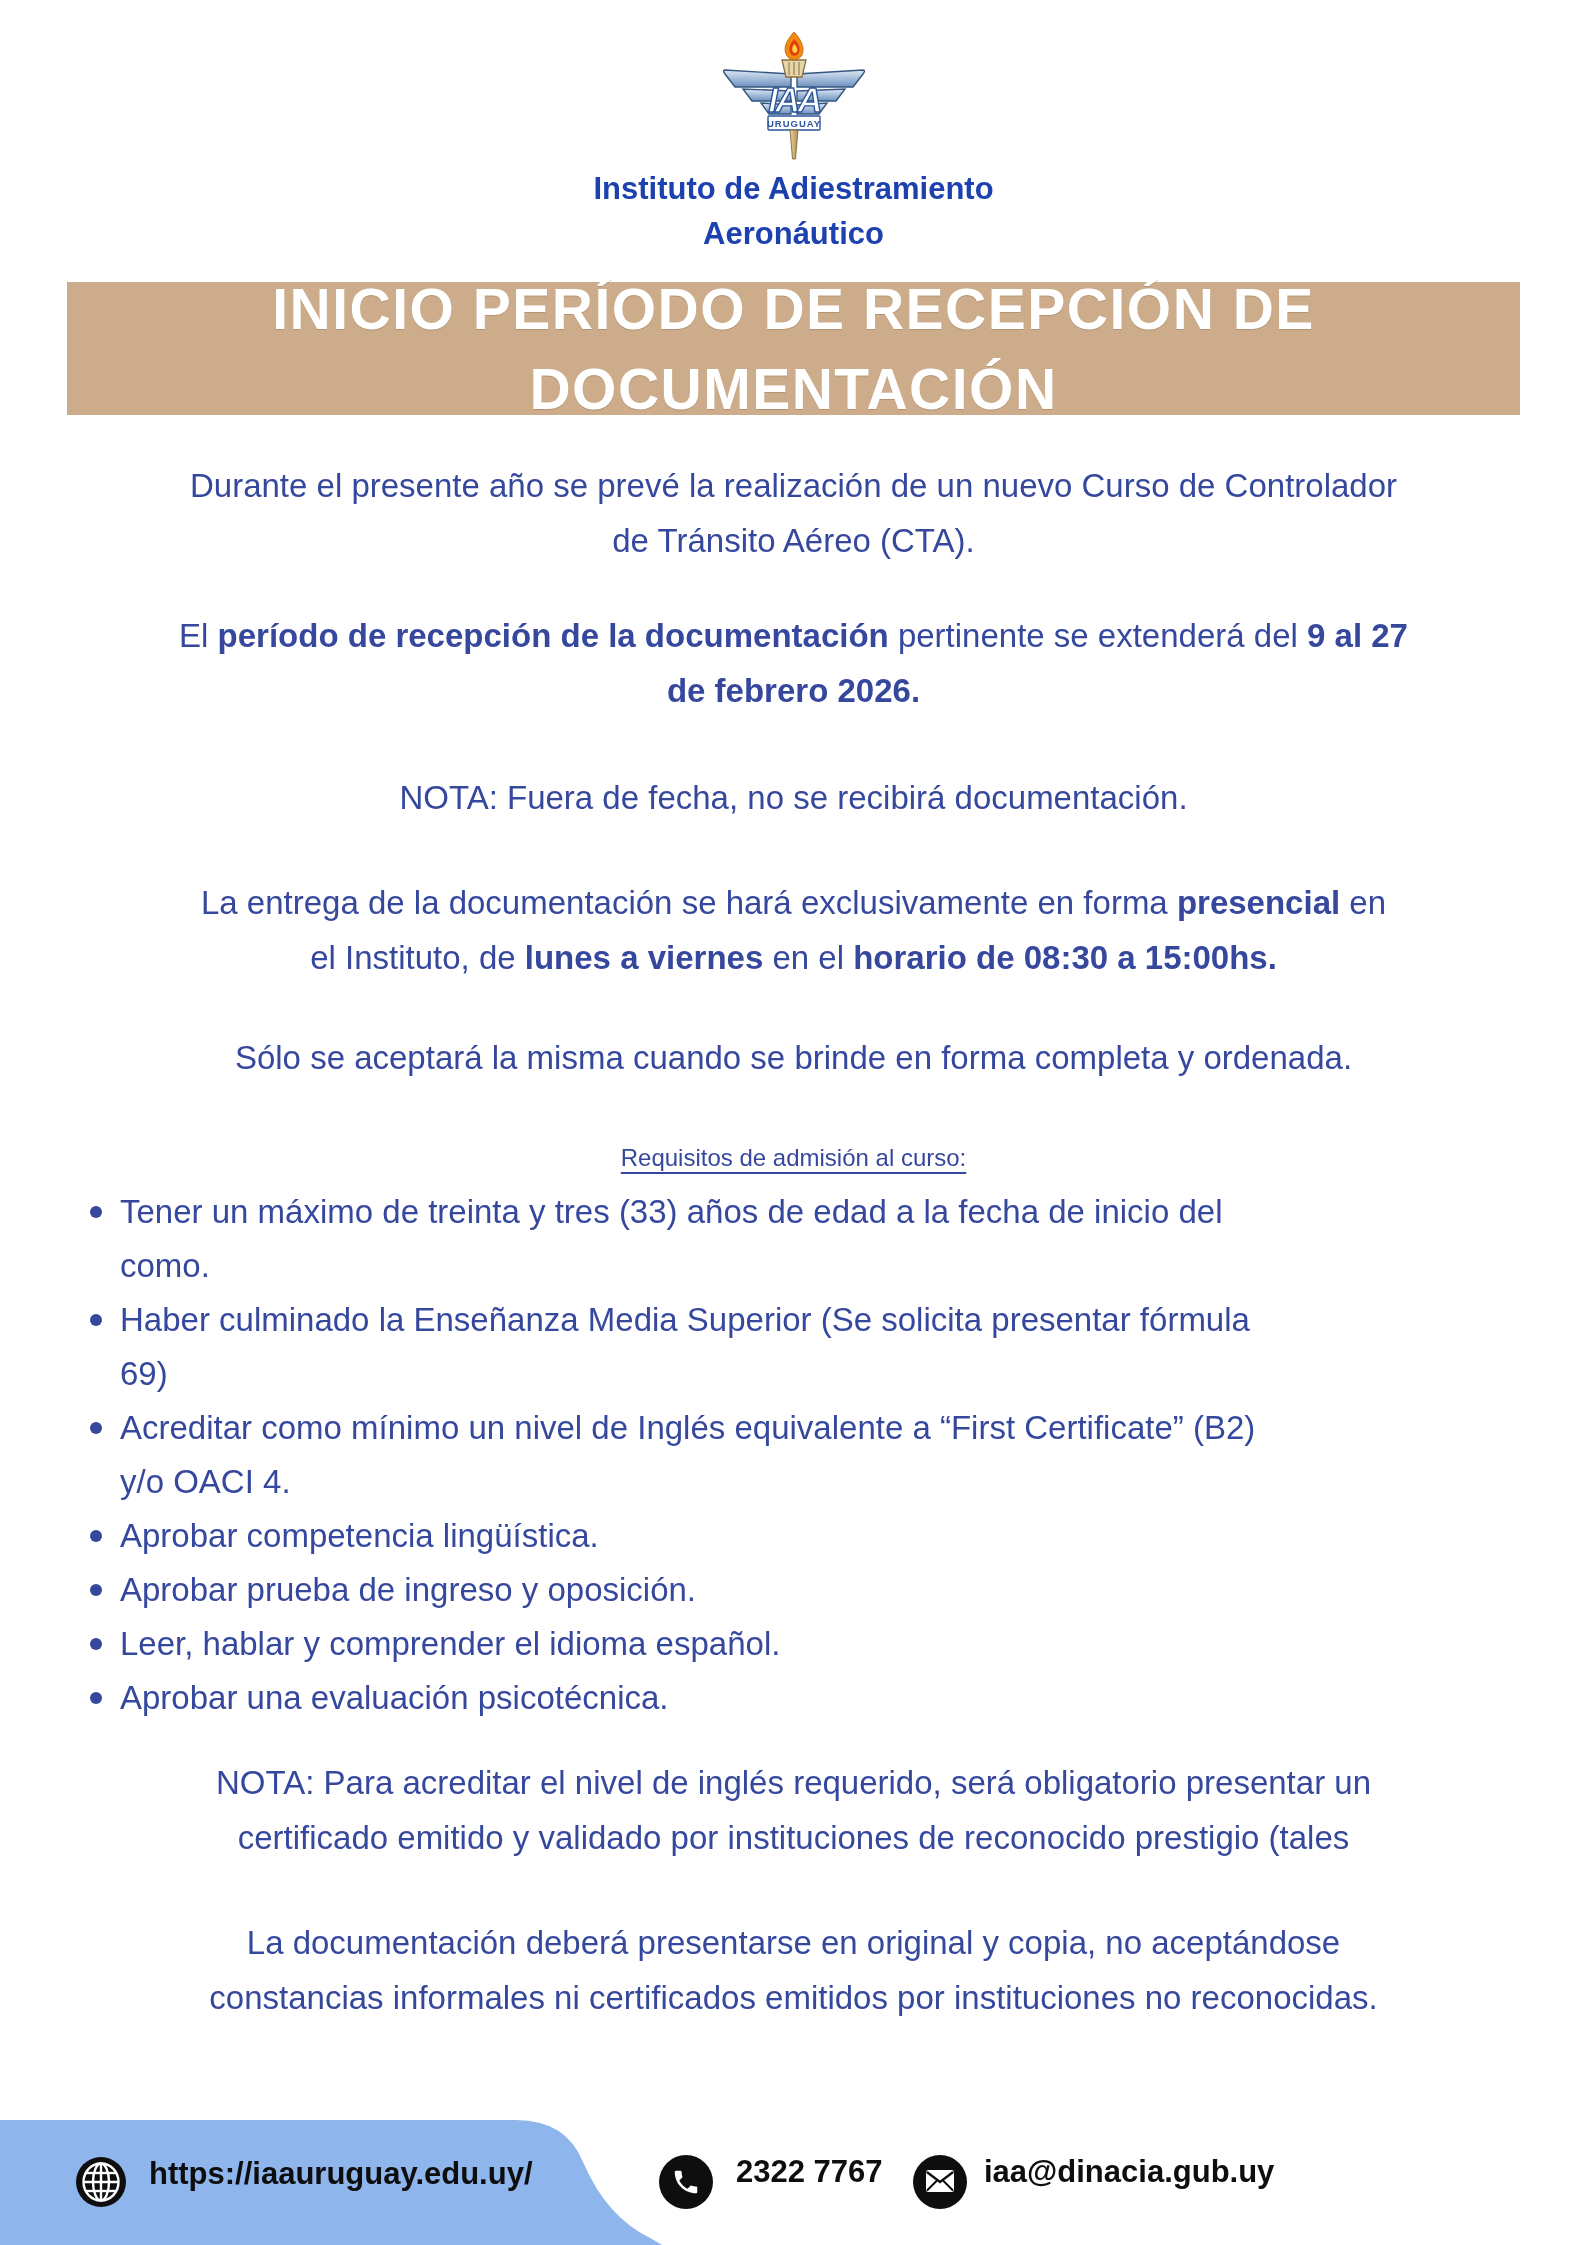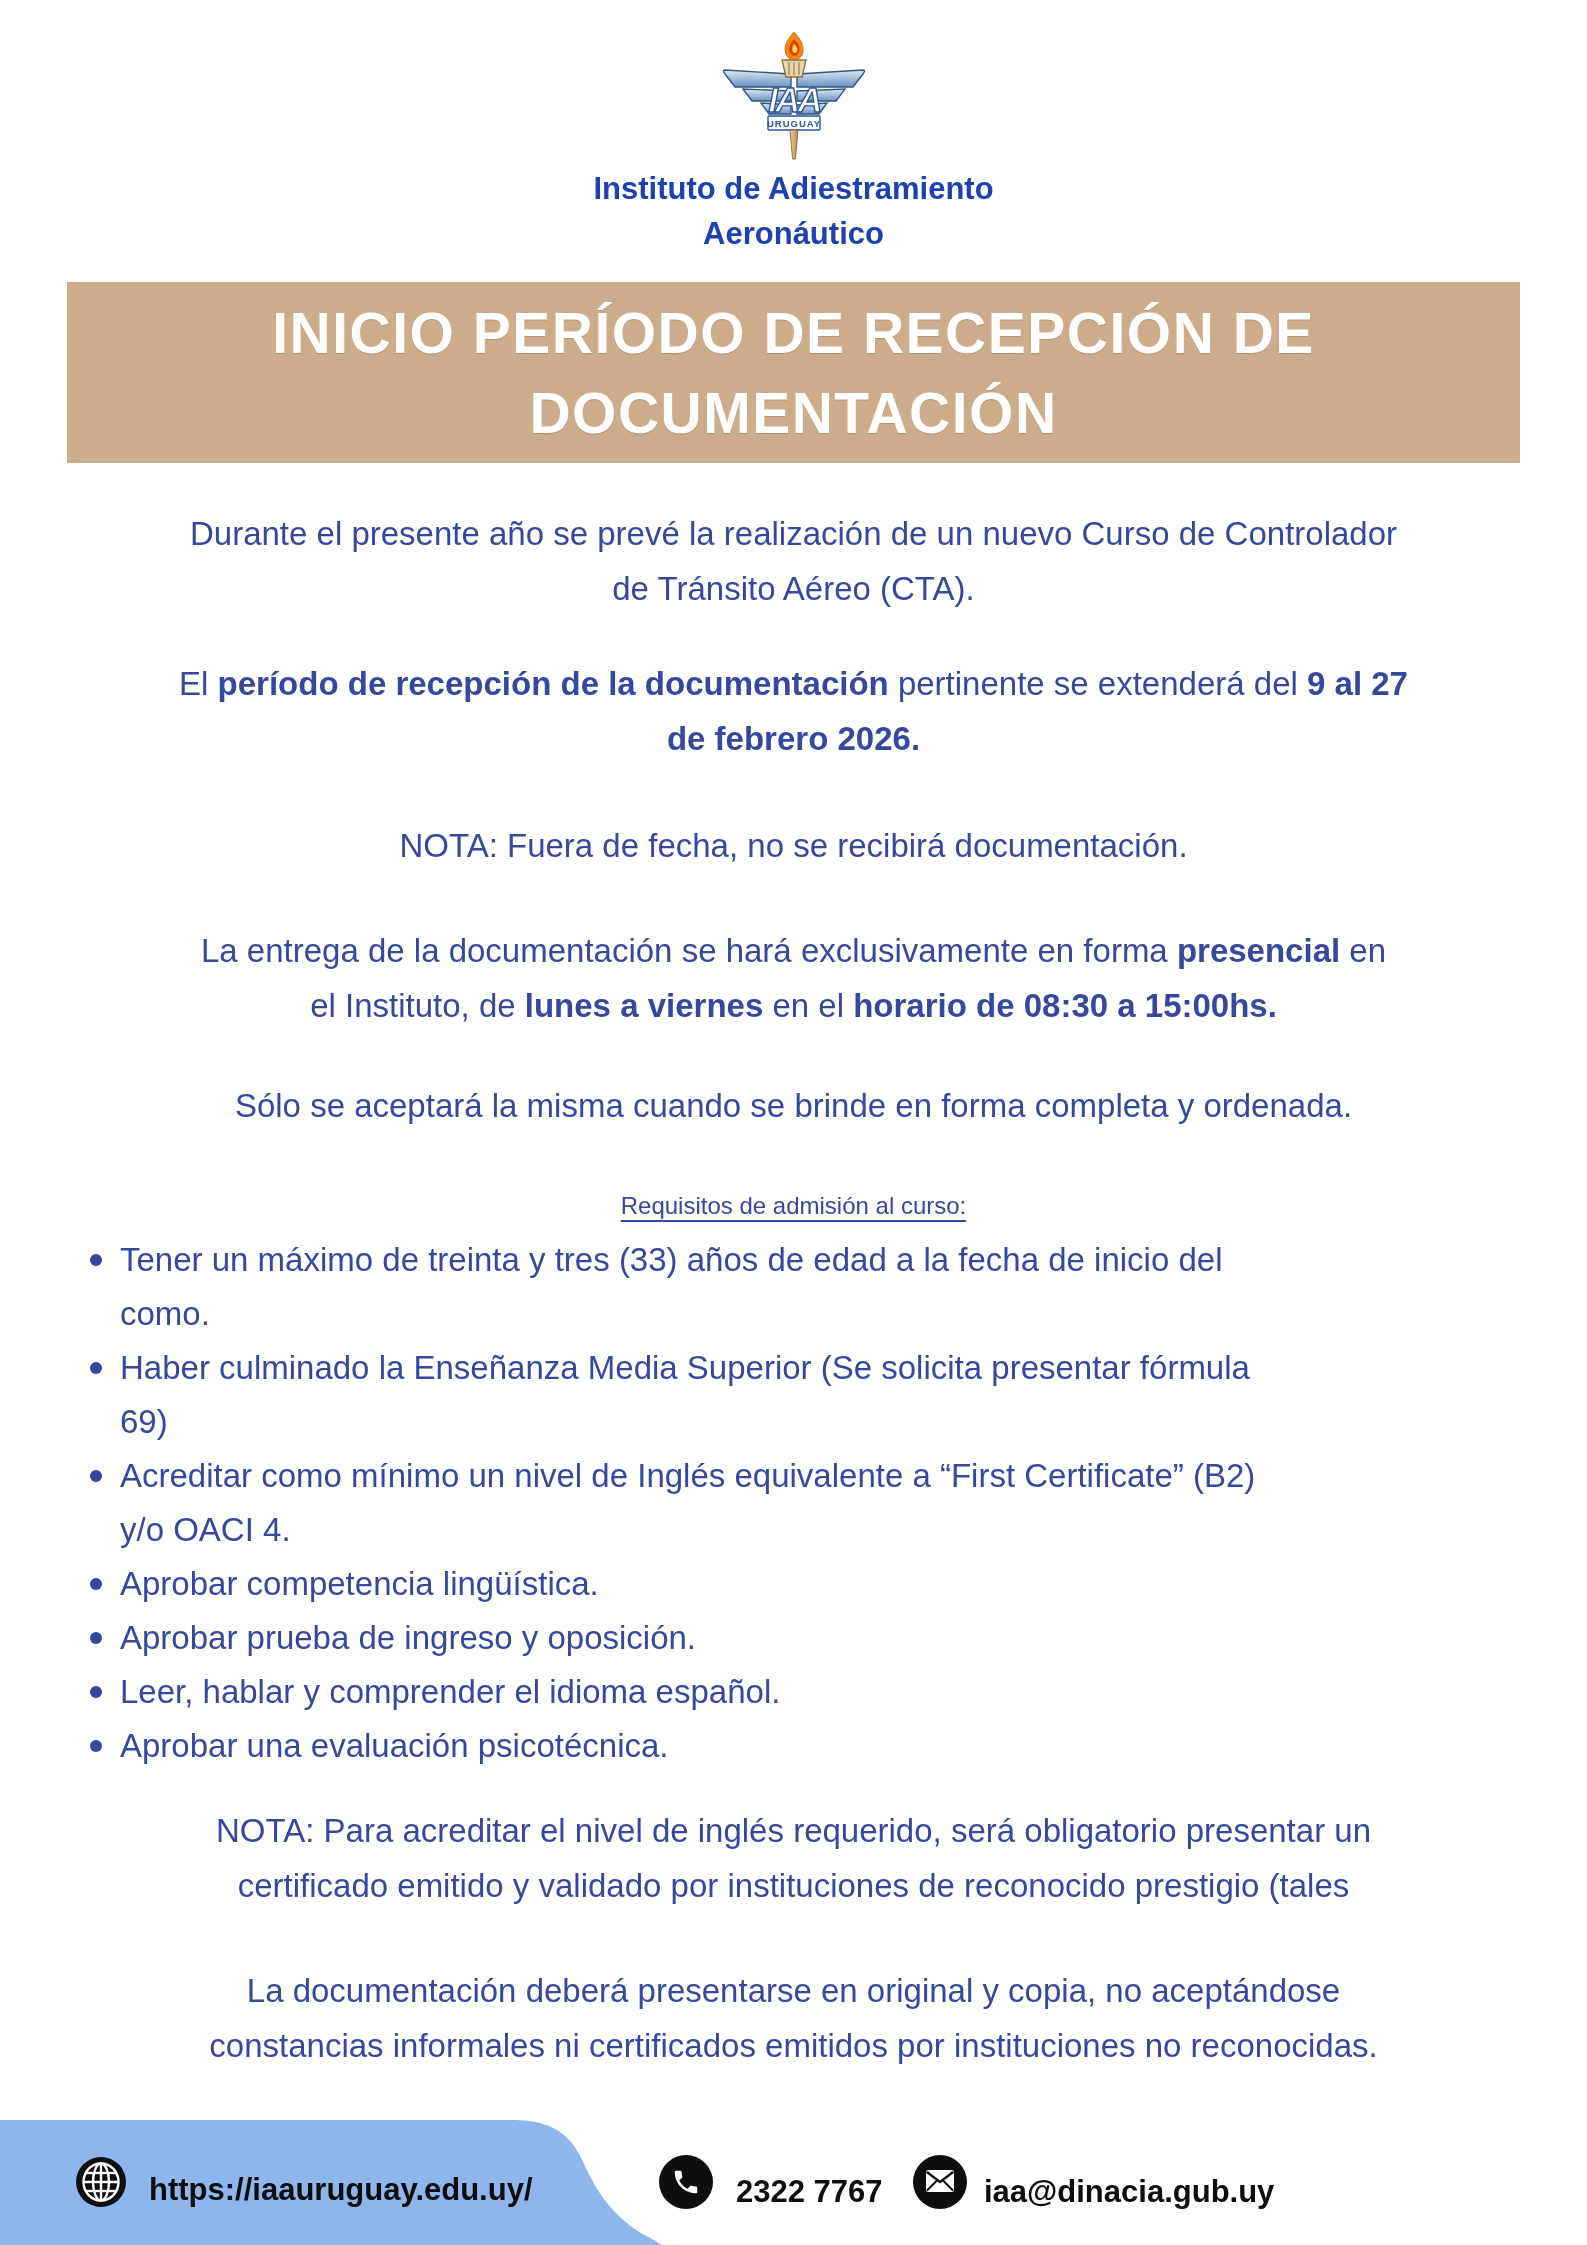--- a/index.html
+++ b/index.html
@@ -9,21 +9,21 @@
   }
   .page{position:relative;width:1587px;height:2245px;}
 
   
   header{padding-top:30px;text-align:center;}
   .logo-wrap{display:flex;justify-content:center;}
   .org{color:#1d41ae;font-weight:bold;font-size:31px;line-height:45px;margin-top:4px;}
 
   
   .banner{
-    margin:26px 67px 0 67px;height:181px;background:#ccac8b;color:#ffffff;
+    margin:26px 67px 0 67px;height:133px;background:#ccac8b;color:#ffffff;
     text-align:center;display:flex;flex-direction:column;justify-content:center;
     font-weight:800;font-size:57px;line-height:80px;letter-spacing:1.5px;
     text-shadow:0 1px 0 rgba(130,100,70,.35);
   }
 
   
   main{padding:0 48px;color:#36489d;font-size:33px;line-height:55px;}
   main p{margin:0;text-align:center;}
   main b{font-weight:bold;}
   .mt-p1{margin-top:43px !important;}
@@ -41,21 +41,21 @@
   ul.reqs li::before{
     content:"";position:absolute;left:2px;top:21px;width:12px;height:12px;border-radius:50%;
     background:#36489d;
   }
   .mt-nota2{margin-top:30px !important;}
   .mt-final{margin-top:50px !important;}
 
   
   footer{position:absolute;left:0;bottom:0;width:1587px;height:125px;}
   .ribbon{position:absolute;left:0;bottom:0;}
-  .f-item{position:absolute;display:flex;align-items:flex-end;gap:22px;color:#0e0e0e;font-weight:bold;font-size:31px;}
+  .f-item{position:absolute;display:flex;align-items:flex-start;gap:22px;color:#0e0e0e;font-weight:bold;font-size:31px;}
   .f-url{left:75px;top:36px;}
   .f-phone{left:658px;top:34px;}
   .f-email{left:912px;top:34px;gap:16px;}
   .badge{display:block;}
 </style>
 </head>
 <body>
 
 <div class="page">
 

